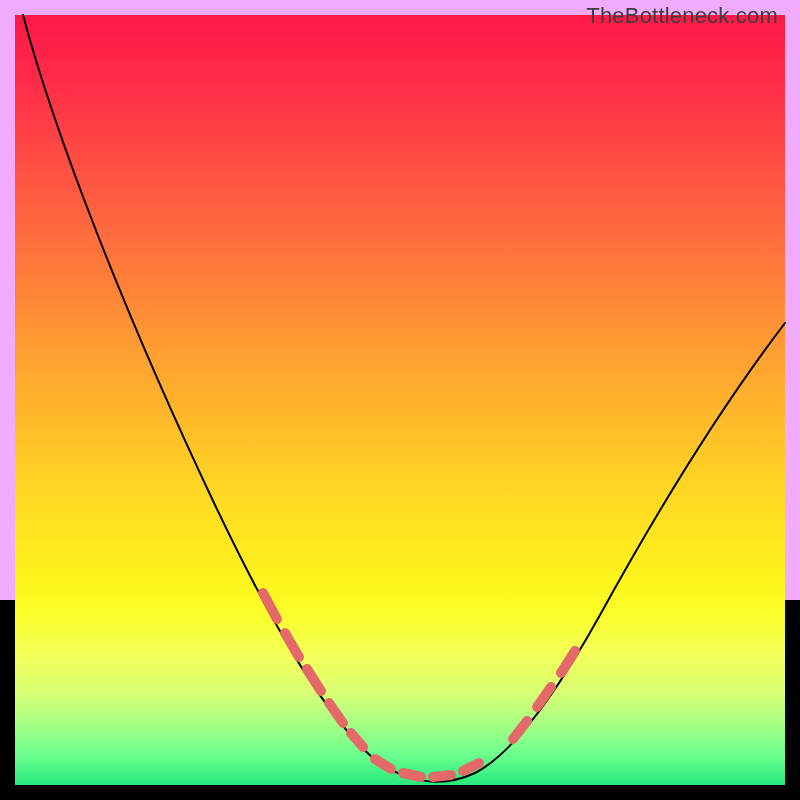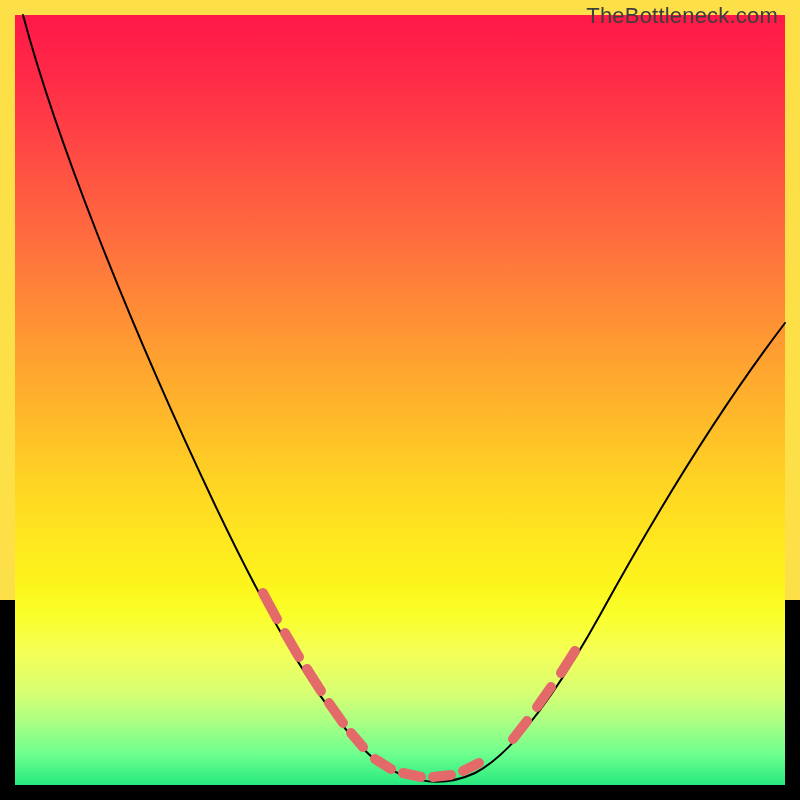--- a/index.html
+++ b/index.html
@@ -10,21 +10,21 @@
     background: #000;
     font-family: Arial, Helvetica, sans-serif;
     overflow: hidden;
   }
   .frame {
     position: absolute;
     left: 0;
     top: 0;
     width: 800px;
     height: 600px;
-    background: #fde047;
+    background: #f0abfc;
   }
   .plot-area {
     position: absolute;
     left: 15px;
     top: 15px;
     width: 770px;
     height: 770px;
     
     background: linear-gradient(to bottom,
       #ff1848 0%,

